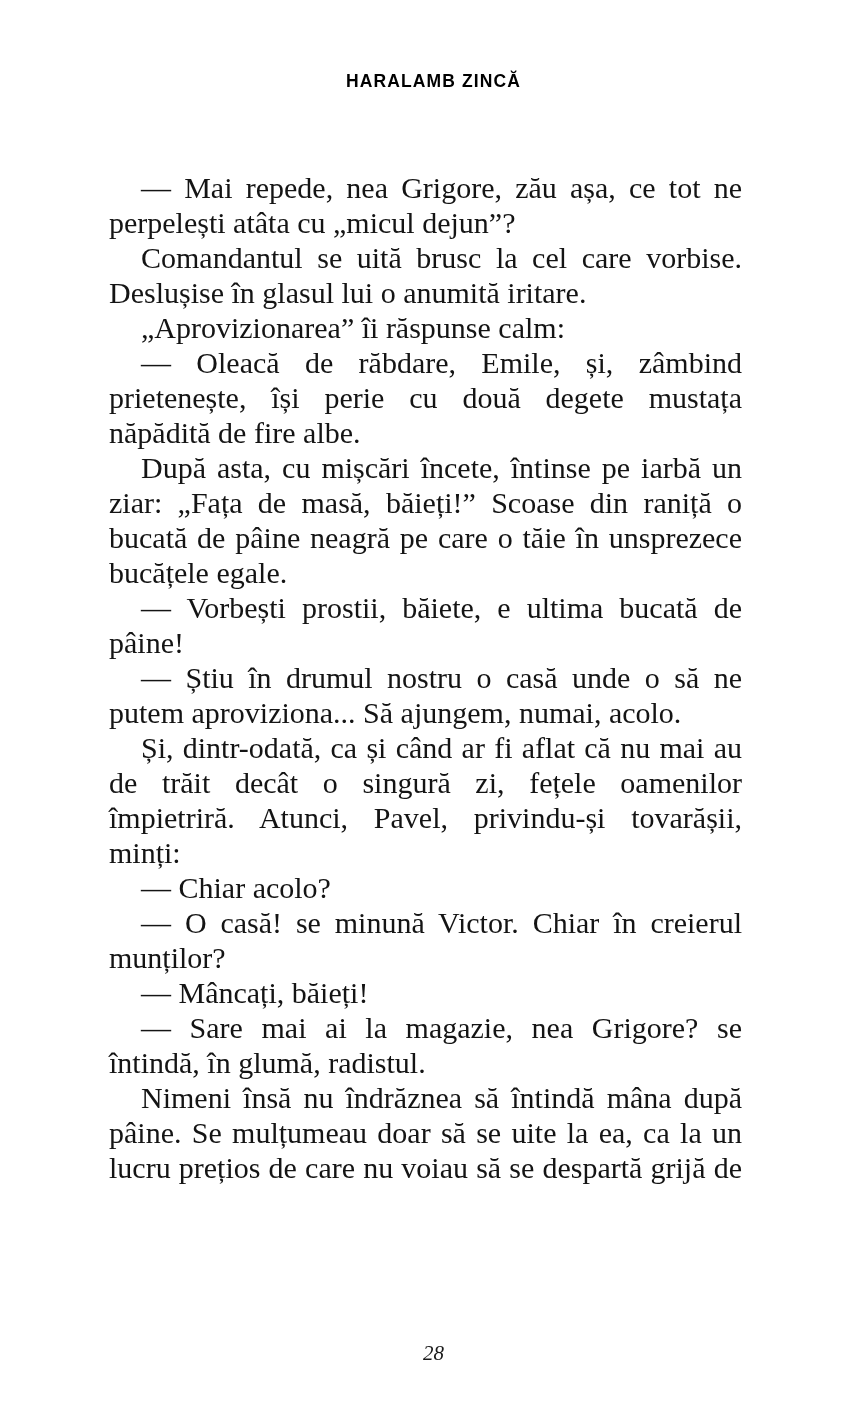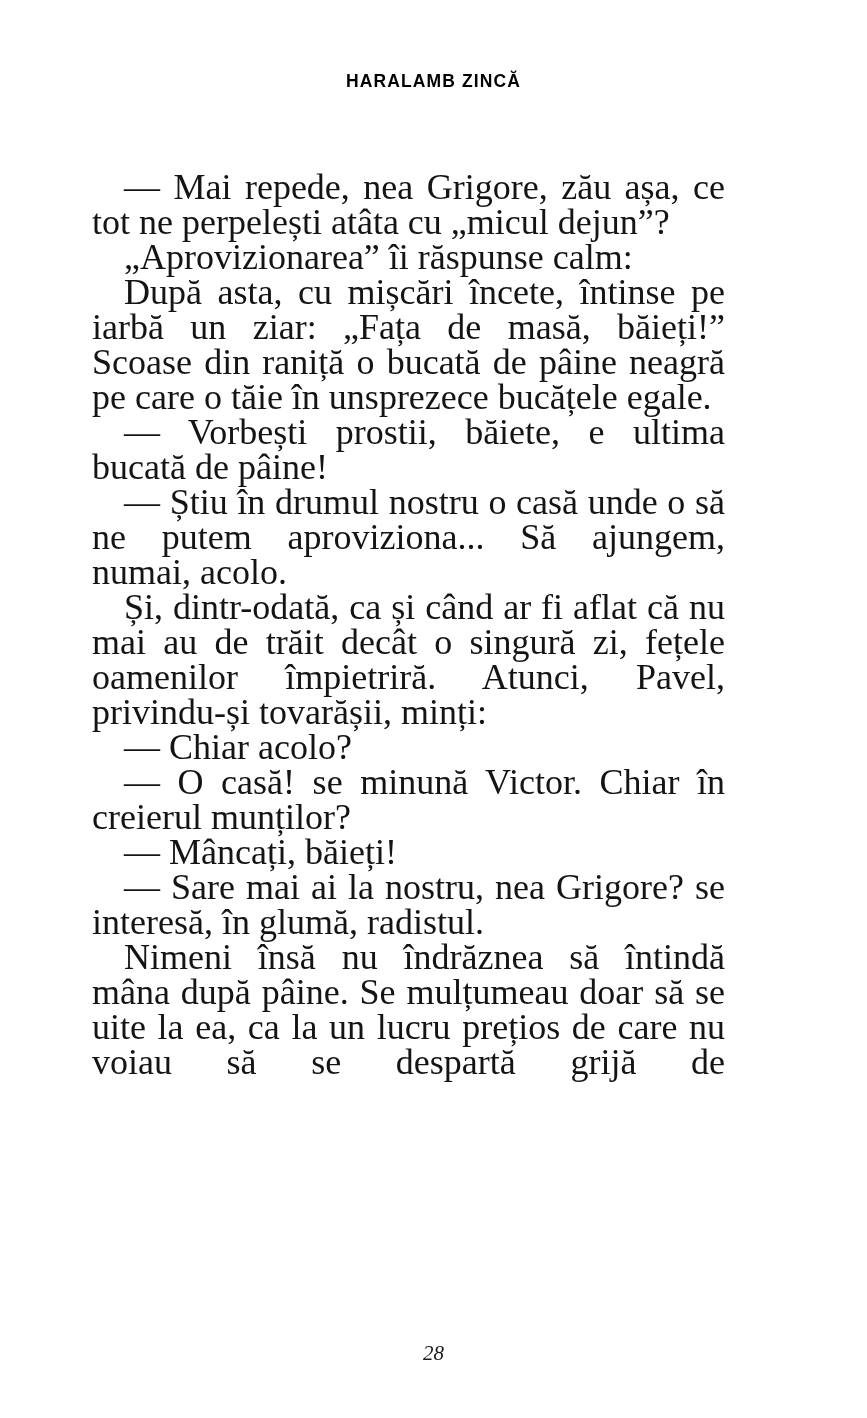--- a/index.html
+++ b/index.html
@@ -30,24 +30,24 @@
     letter-spacing: 1.1px;
     color: #000000;
     line-height: 22px;
     white-space: nowrap;
   }
 
   
   .text-block {
     position: absolute;
     top: 170px;
-    left: 92px;
+    left: 109px;
     width: 633px;
     font-family: "Liberation Serif", "DejaVu Serif", serif;
-    font-size: 36px;
+    font-size: 30px;
     line-height: 35px;
     color: #141414;
     text-align: justify;
     text-justify: inter-word;
     -webkit-hyphens: none;
     hyphens: none;
   }
   .text-block p {
     margin: 0;
     text-indent: 32px;
@@ -77,27 +77,29 @@
 </style>
 </head>
 <body>
 
 <div class="page">
 
   <div class="running-header">HARALAMB ZINCĂ</div>
 
   <div class="text-block">
     <p>— Mai repede, nea Grigore, zău așa, ce tot ne perpelești atâta cu „micul dejun”?</p>
+    <p>Comandantul se uită brusc la cel care vorbise. Deslușise în glasul lui o anumită iritare.</p>
     <p>„Aprovizionarea” îi răspunse calm:</p>
+    <p>— Oleacă de răbdare, Emile, și, zâmbind prietenește, își perie cu două degete mustața năpădită de fire albe.</p>
     <p>După asta, cu mișcări încete, întinse pe iarbă un ziar: „Fața de masă, băieți!” Scoase din raniță o bucată de pâine neagră pe care o tăie în unsprezece bucățele egale.</p>
     <p>— Vorbești prostii, băiete, e ultima bucată de pâine!</p>
     <p>— Știu în drumul nostru o casă unde o să ne putem aproviziona... Să ajungem, numai, acolo.</p>
     <p>Și, dintr-odată, ca și când ar fi aflat că nu mai au de trăit decât o singură zi, fețele oamenilor împietriră. Atunci, Pavel, privindu-și tovarășii, minți:</p>
     <p>— Chiar acolo?</p>
     <p>— O casă! se minună Victor. Chiar în creierul munților?</p>
     <p>— Mâncați, băieți!</p>
-    <p>— Sare mai ai la nostru, nea Grigore? se interesă, în glumă, radistul.</p>
+    <p>— Sare mai ai la magazie, nea Grigore? se întindă, în glumă, radistul.</p>
     <p class="continues">Nimeni însă nu îndrăznea să întindă mâna după pâine. Se mulțumeau doar să se uite la ea, ca la un lucru prețios de care nu voiau să se despartă grijă de</p>
   </div>
 
   <div class="folio">28</div>
 
 </div>
 
 </body></html>

